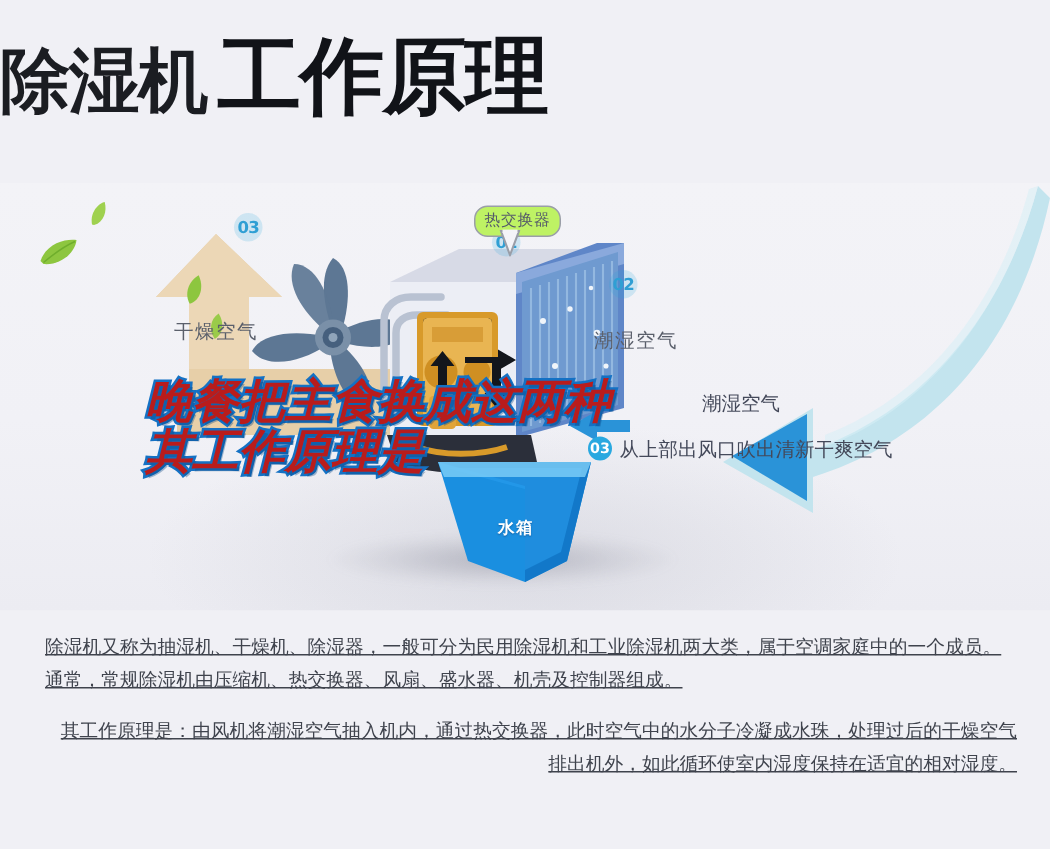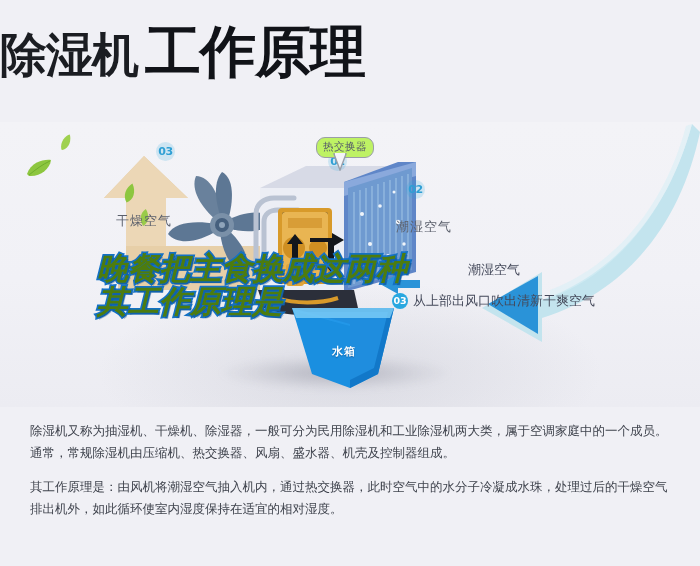--- a/index.html
+++ b/index.html
@@ -109,21 +109,21 @@
   .callout-stem{
     position:absolute;left:333px;top:31px;width:14px;height:18px;
   }
 
   
   .overlay{
     position:absolute;left:97px;top:252px;
     z-index:40;
     font-weight:900;font-style:italic;
     font-size:31px;line-height:33px;
-    color:#4d7c0f;
+    color:#b91c1c;
     letter-spacing:0px;
     white-space:nowrap;
     -webkit-text-stroke:3.4px #1471c4;
     paint-order:stroke fill;
     text-shadow:
       0 0 0 #1471c4,
       2px 2px 0 rgba(10,70,130,.35);
   }
   .overlay .l2{display:block;}
 
@@ -144,22 +144,22 @@
   #bl1{margin-left:55px;}
   #bl2{margin-left:0px;}
   #bl3{margin-left:0px;}
   #bl1 .bnum,#bl2 .bnum{visibility:hidden;}
 
   
   .copy{
     position:absolute;left:30px;top:420px;width:648px;
     font-size:12.5px;color:#3f434d;line-height:22px;
   }
-  .copy p{margin:0 0 12px 0;}
-  .copy .p2{margin-top:10px;}
+  .copy p{margin:0 0 12px 0;text-decoration:underline;}
+  .copy .p2{margin-top:10px;text-align:right;}
 </style>
 </head>
 <body>
 
 <div id="root">
 
   <div class="title-wrap">
     <span class="title-a">除湿机</span><span class="title-b">工作原理</span>
   </div>
 

